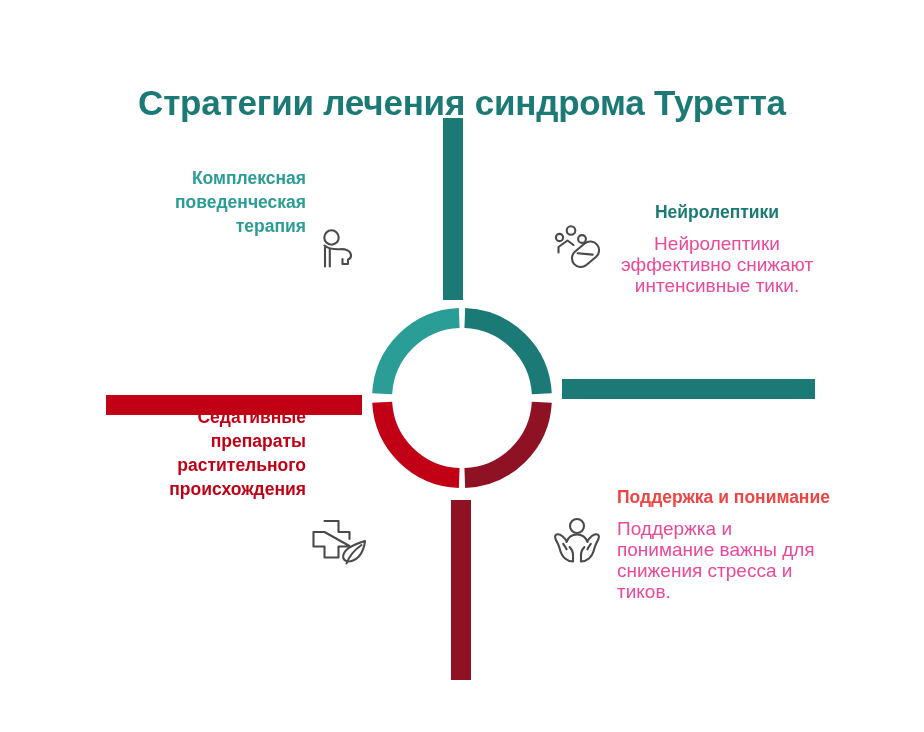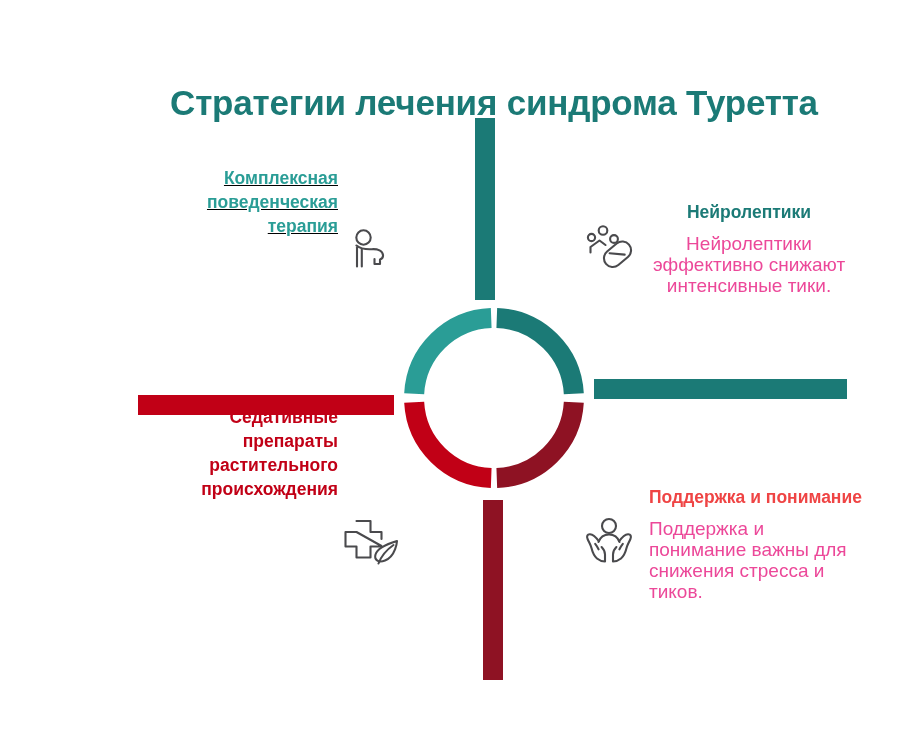--- a/index.html
+++ b/index.html
@@ -16,21 +16,20 @@
     font-family: "Liberation Sans", "DejaVu Sans", sans-serif;
     -webkit-font-smoothing: antialiased;
   }
 
   #infographic {
     position: absolute;
     left: 0;
     top: 0;
     width: 872px;
     height: 732px;
-    margin-left: 32px;
   }
 
   
   .page-title {
     position: absolute;
     left: 0;
     top: 58px;
     width: 924px;
     text-align: center;
     font-size: 35px;
@@ -66,21 +65,20 @@
     line-height: 21px;
     color: #ec4899;
     margin: 0;
   }
 
   .quad-tl {
     left: 124px;
     top: 166px;
     width: 182px;
     text-align: right;
-    text-decoration: underline;
   }
   .quad-tl .quad-heading { color: #2a9d96; }
 
   .quad-tr {
     left: 617px;
     top: 200px;
     width: 200px;
     text-align: center;
   }
   .quad-tr .quad-heading { color: #1b7a76; }

